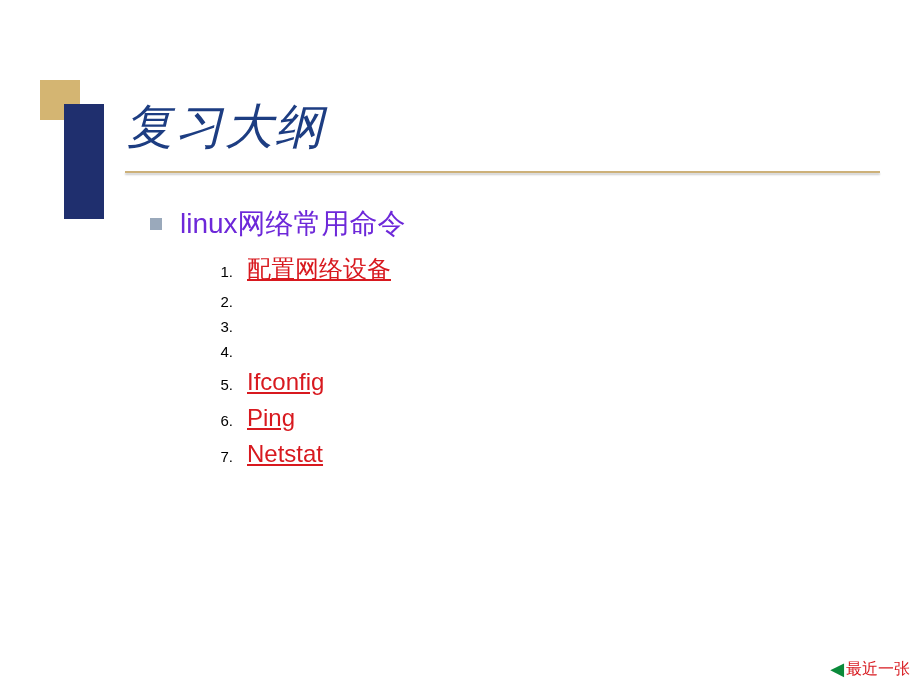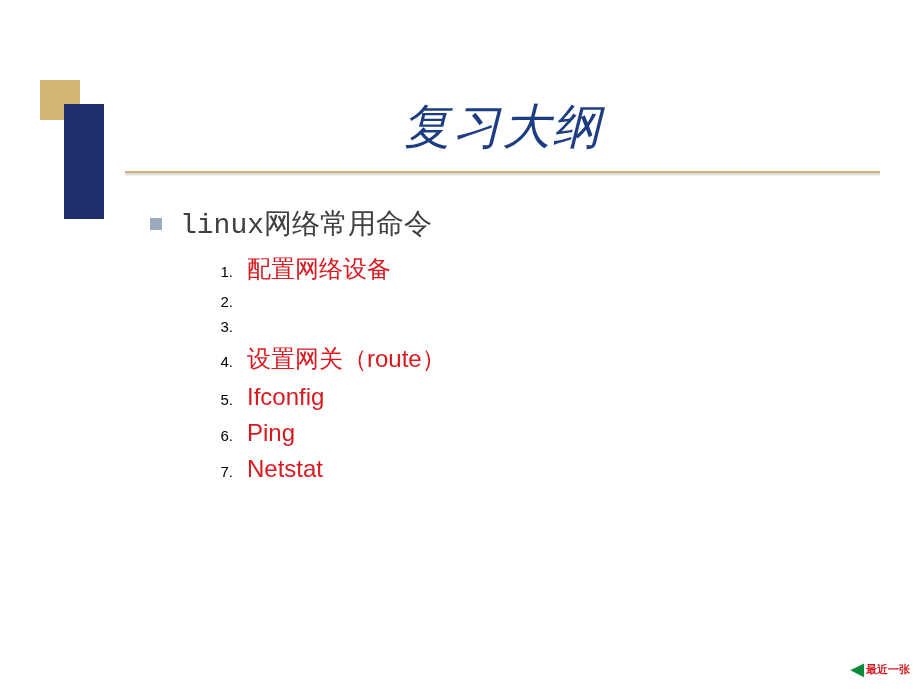--- a/index.html
+++ b/index.html
@@ -42,21 +42,20 @@
       left: 125px;
       right: 40px;
     }
     .title {
       font-family: Liberation Serif, serif;
       font-size: 48px;
       color: #1d3d82;
       font-style: italic;
       font-weight: normal;
       letter-spacing: 2px;
-      text-align: center;
     }
     .title-underline {
       margin-top: 12px;
       height: 2px;
       background: #cdb179;
       box-shadow: 0 2px 2px rgba(0,0,0,0.2);
     }
     .content {
       position: absolute;
       top: 205px;
@@ -69,22 +68,22 @@
     }
     .bullet-square {
       width: 12px;
       height: 12px;
       background: #9aa9bb;
       margin-right: 18px;
       flex-shrink: 0;
     }
     .section-title {
       font-size: 28px;
-      color: #404040;
-      font-family: Liberation Mono, monospace;
+      color: #6d28d9;
+      font-family: Liberation Sans, sans-serif;
     }
     .list {
       margin-left: 55px;
       margin-top: 4px;
     }
     .list-item {
       display: flex;
       align-items: baseline;
       margin-bottom: 8px;
     }
@@ -92,38 +91,39 @@
       font-size: 15px;
       color: #000;
       width: 28px;
       text-align: right;
       margin-right: 14px;
       font-family: Arial, sans-serif;
     }
     .list-link {
       font-size: 24px;
       color: #d8191f;
+      text-decoration: underline;
       font-family: "SimSun", Arial, sans-serif;
     }
     .nav-footer {
       position: absolute;
       bottom: 10px;
       right: 10px;
       display: flex;
       align-items: center;
     }
     .nav-arrow {
       color: #0a8a3a;
       font-size: 18px;
       margin-right: 2px;
     }
     .nav-text {
-      font-size: 11px;
+      font-size: 16px;
       color: #d8191f;
-      font-weight: bold;
+      font-weight: normal;
       font-family: "SimSun", sans-serif;
     }
   </style>
 </head>
 <body>
 
 <div class="decoration">
   <div class="deco-gold"></div>
   <div class="deco-navy"></div>
 </div>
@@ -144,21 +144,20 @@
       <span class="list-link">配置网络设备</span>
     </div>
     <div class="list-item">
       <span class="list-num">2.</span>
     </div>
     <div class="list-item">
       <span class="list-num">3.</span>
     </div>
     <div class="list-item">
       <span class="list-num">4.</span>
-      <span class="list-link">设置网关（route）</span>
     </div>
     <div class="list-item">
       <span class="list-num">5.</span>
       <span class="list-link">Ifconfig</span>
     </div>
     <div class="list-item">
       <span class="list-num">6.</span>
       <span class="list-link">Ping</span>
     </div>
     <div class="list-item">

